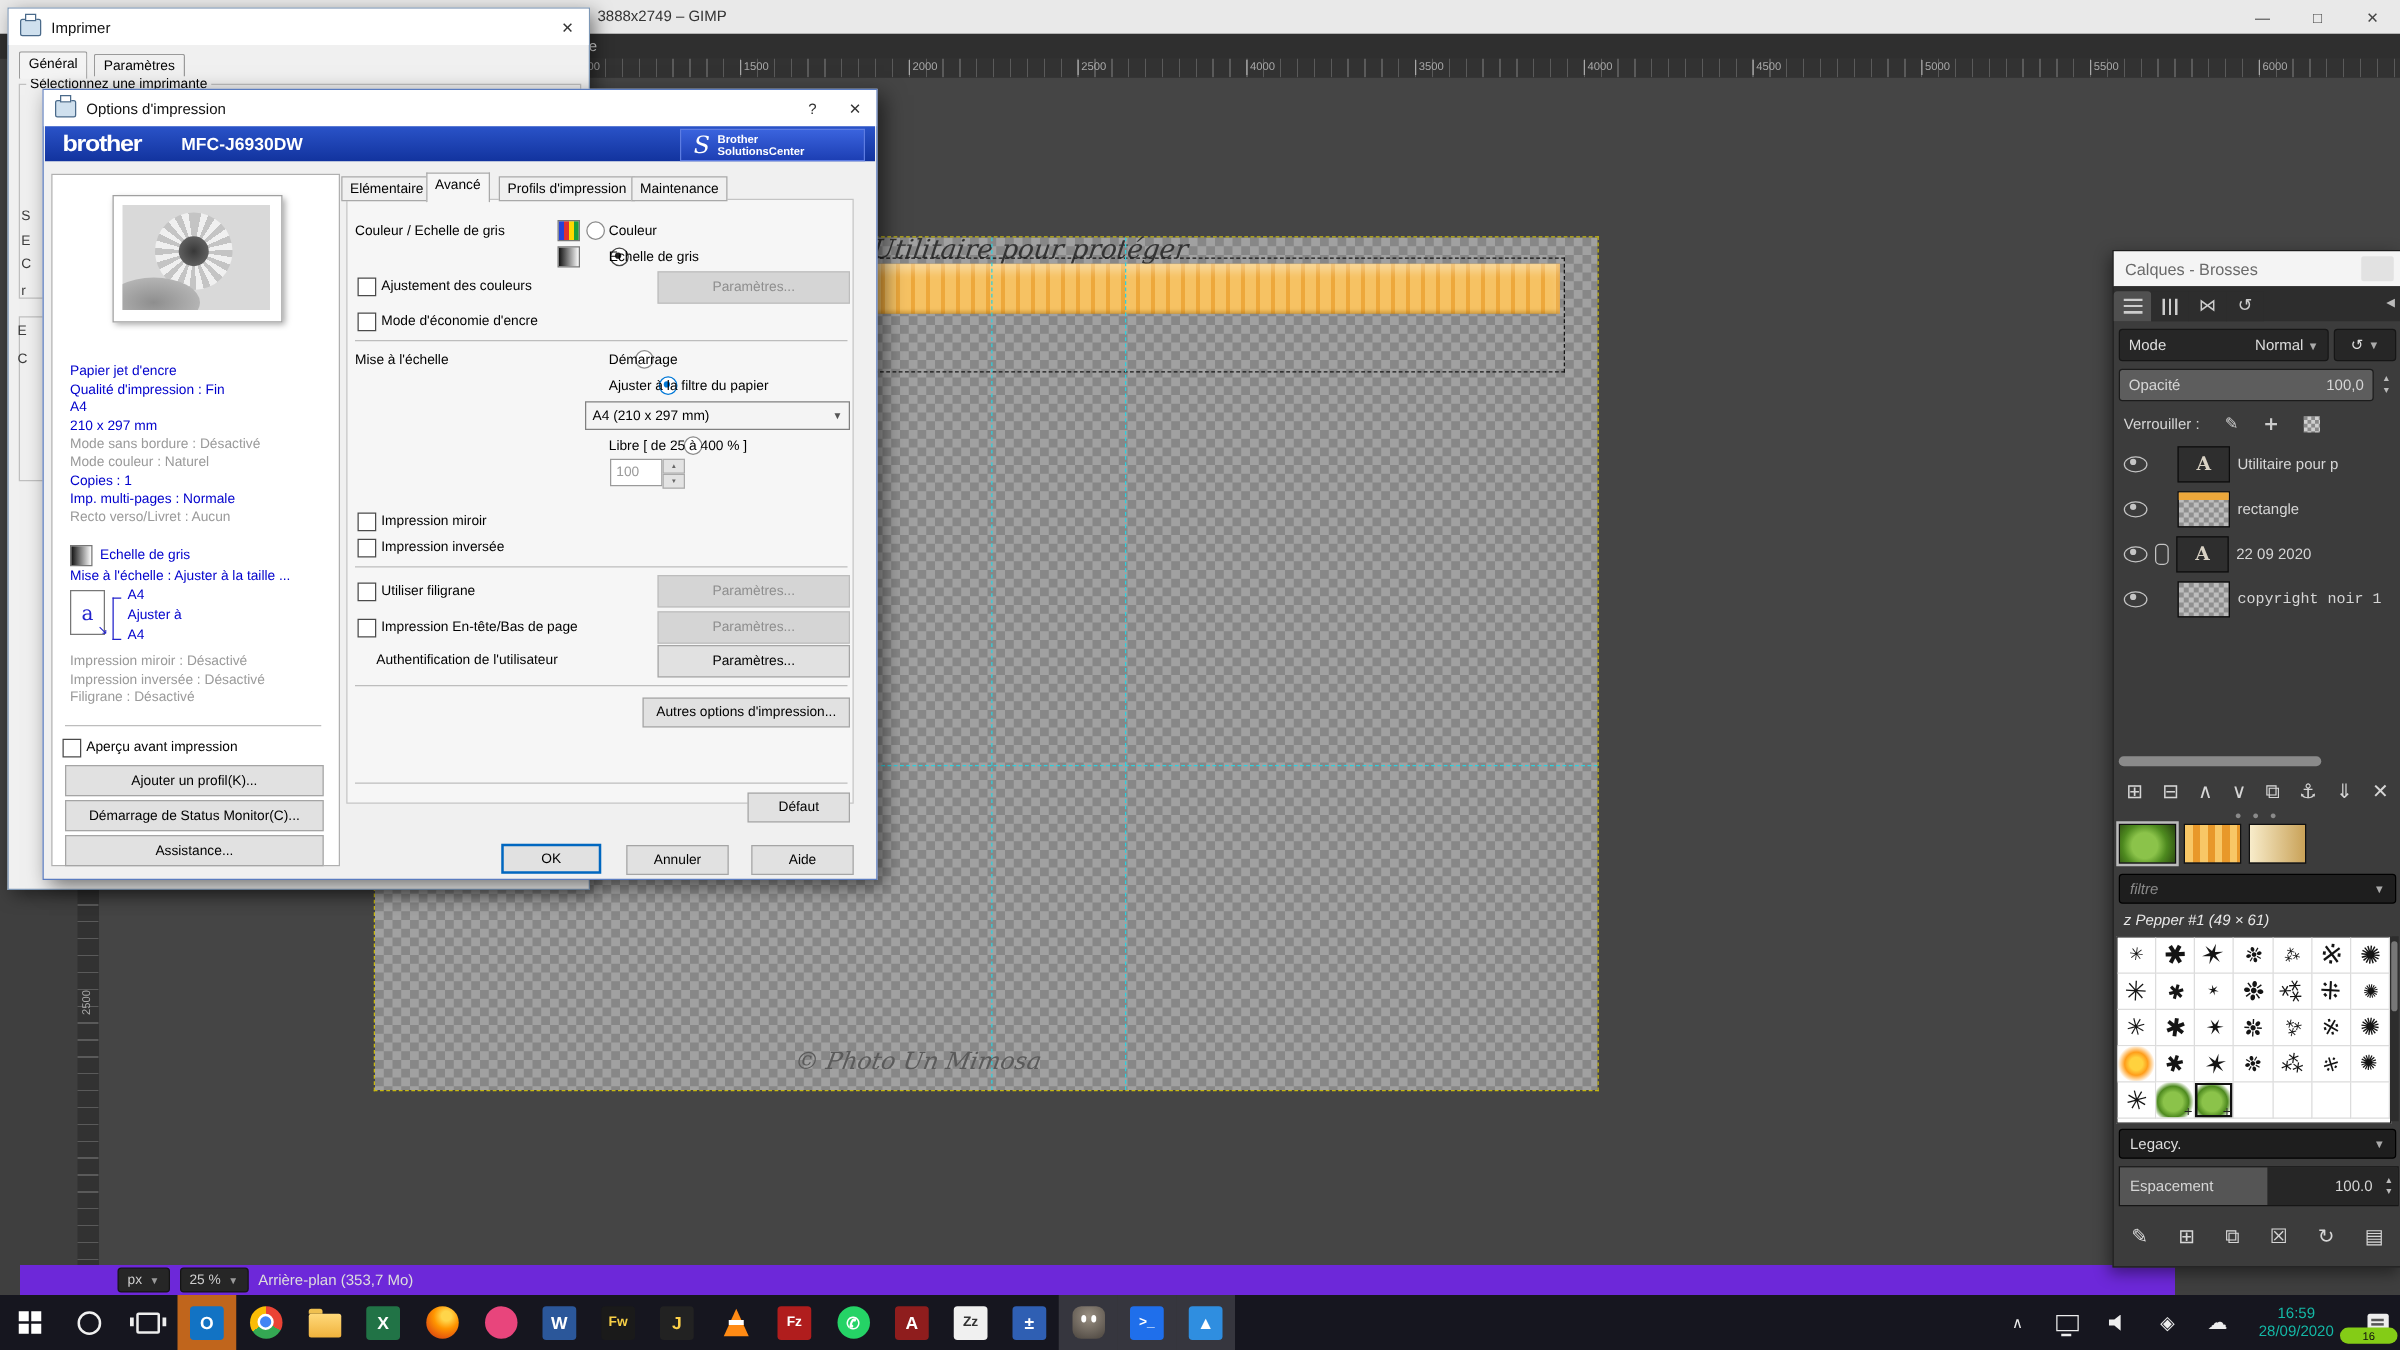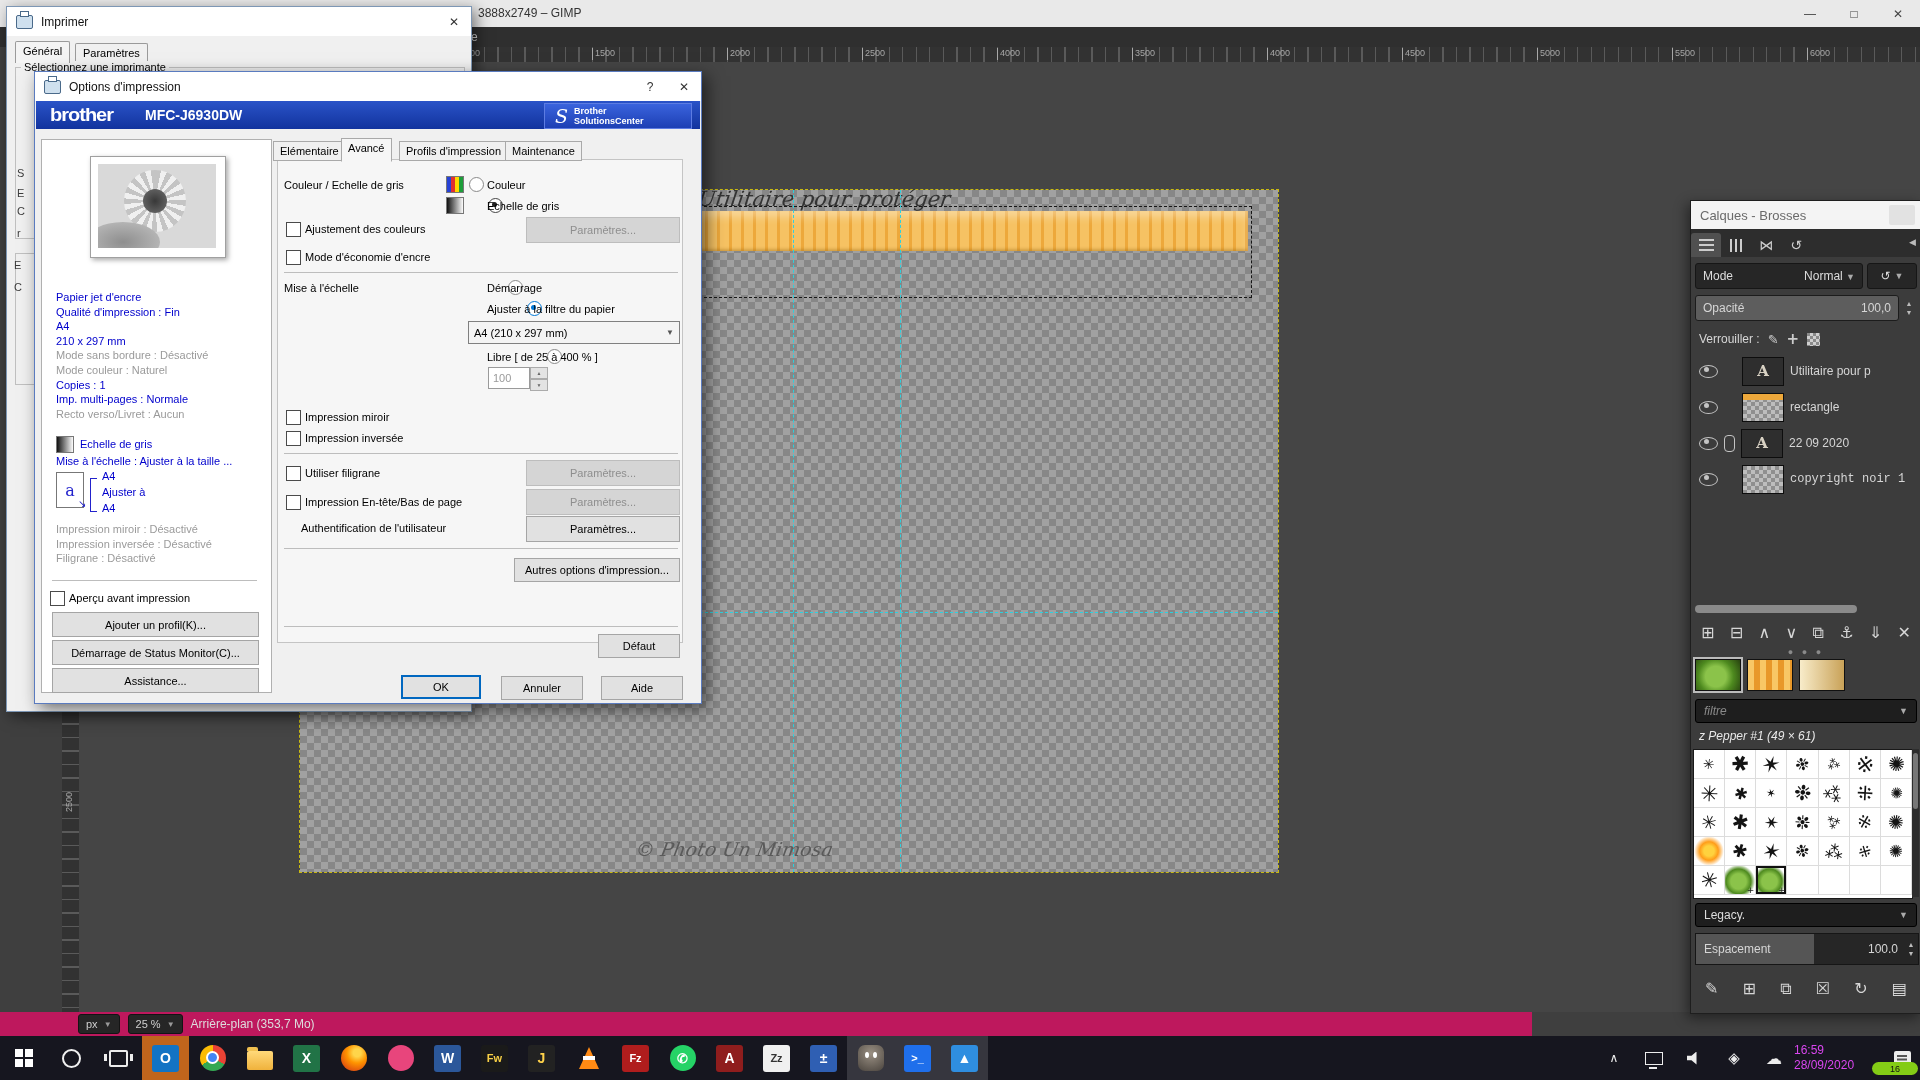--- a/index.html
+++ b/index.html
@@ -27,21 +27,21 @@
   .script-top{position:absolute;left:398px;top:-3px;font-family:"DejaVu Serif",serif;font-style:italic;
     font-size:21px;color:#333;white-space:nowrap;transform:skewX(-8deg)}
   .sel{position:absolute;left:394px;top:16px;width:556px;height:90px;border:1px dashed #161616}
   .obar{position:absolute;left:396px;top:21px;width:552px;height:40px;
     background:repeating-linear-gradient(90deg,#f6c263 0 9px,#eda83b 9px 12px);
     box-shadow:inset 0 6px 8px rgba(255,255,255,.35), inset 0 -2px 3px rgba(140,90,0,.35)}
   .gv{position:absolute;top:0;height:682px;width:0;border-left:1px dashed #2fd0de}
   .gh{position:absolute;left:0;width:978px;height:0;border-top:1px dashed #2fd0de}
   .script-bottom{position:absolute;left:336px;top:648px;font-family:"DejaVu Serif",serif;font-style:italic;
     font-size:19px;color:#5a5a5a;white-space:nowrap;transform:skewX(-10deg)}
-  .g-status{left:0;top:1012px;width:1532px;height:24px;background:#be185d;display:flex;align-items:center;color:#ddd}
+  .g-status{left:16px;top:1012px;width:1724px;height:24px;background:#6d28d9;display:flex;align-items:center;color:#ddd}
   .sb-box{background:#262626;border:1px solid #141414;border-radius:3px;color:#cfcfcf;font-size:11px;
     display:flex;align-items:center;gap:6px;padding:0 7px;height:18px;margin-right:8px}
   .sb-box .ch{font-size:8px;color:#9a9a9a}
   .g-status .msg{font-size:12px;color:#ddd}
   
   .win{background:#f0f0f0;border:1px solid #7d97b5;box-shadow:4px 4px 14px rgba(0,0,0,.5)}
   .tbar{position:absolute;left:0;top:0;right:0;height:29px;background:#fff;display:flex;align-items:center;
     font-size:12px;color:#111}
   .tbtn{width:34px;height:29px;display:flex;align-items:center;justify-content:center;color:#333;font-size:12px}
   .prn{width:15px;height:12px;position:relative;margin:0 8px 0 9px;border:1.5px solid #4a6a8a;border-radius:2px;background:#cfe0ee}
@@ -124,21 +124,21 @@
   .ic-cols{width:12px;height:13px;background:linear-gradient(90deg,#ccc 0 2px,transparent 2px 5px,#ccc 5px 7px,transparent 7px 10px,#ccc 10px 12px)}
   .gl{color:#ccc;font-family:"DejaVu Sans",sans-serif}
   .d-col{position:absolute;right:5px;font-size:9px;color:#bbb}
   .d-mode{position:absolute;left:4px;top:62px;width:222px;height:26px;display:flex;gap:4px}
   .d-box{background:#262626;border:1px solid #161616;border-radius:3px;display:flex;align-items:center;
     font-size:12px;color:#ddd;padding:0 7px;box-sizing:border-box}
   .d-opac{position:absolute;left:4px;top:94px;width:204px;height:26px;background:#5d5d5d;border:1px solid #1c1c1c;
     border-radius:3px;display:flex;align-items:center;justify-content:space-between;font-size:12px;padding:0 7px;box-sizing:border-box}
   .d-opspin{position:absolute;left:210px;top:94px;width:16px;height:26px;display:flex;flex-direction:column;
     align-items:center;justify-content:center;font-size:7px;color:#bbb;gap:2px}
-  .d-lock{position:absolute;left:8px;top:128px;width:214px;height:20px;display:flex;align-items:center;gap:8px;font-size:12px}
+  .d-lock{position:absolute;left:8px;top:128px;width:214px;height:20px;display:flex;align-items:center;gap:20px;font-size:12px}
   .chk13{width:13px;height:13px;background:repeating-conic-gradient(#cfcfcf 0% 25%,#8a8a8a 0% 50%) 0 0/6px 6px;display:inline-block}
   .d-layers{position:absolute;left:0;top:152px;width:230px}
   .d-lrow{height:36px;display:flex;align-items:center;padding-left:8px;box-sizing:border-box;gap:6px;font-size:12px}
   .eye{width:17px;height:11px;border:1.5px solid #c4c4c4;border-radius:55%;position:relative;flex:none}
   .eye::after{content:'';position:absolute;left:4px;top:1px;width:5px;height:5px;border-radius:50%;background:#c4c4c4}
   .chain{width:9px;height:15px;border:1.5px solid #c4c4c4;border-radius:4px;flex:none}
   .chsp{width:12px;flex:none}
   .th{width:40px;height:27px;border:1px solid #0d0d0d;background:#2e2e2e;color:#d9d2c4;flex:none;
     display:flex;align-items:center;justify-content:center;font:bold 15px "DejaVu Serif",serif;position:relative}
   .th.checker,.th.checker-orange{background:repeating-conic-gradient(#bdbdbd 0% 25%,#8f8f8f 0% 50%) 0 0/8px 8px}
@@ -209,21 +209,21 @@
     border-bottom:22px solid #ff8a14;position:relative}
   .i-vlc::after{content:'';position:absolute;left:-6px;top:9px;width:12px;height:4px;background:#fff}
   .i-gimp{width:26px;height:26px;border-radius:7px;background:radial-gradient(circle at 50% 32%,#9a9083,#4a443e);position:relative}
   .i-gimp::after{content:'';position:absolute;left:7px;top:7px;width:4px;height:6px;background:#fff;border-radius:50%;
     box-shadow:8px 0 #fff}
   .tray{margin-left:auto;display:flex;align-items:center;height:44px}
   .tr-item{width:40px;height:44px;display:flex;align-items:center;justify-content:center;color:#ededed;position:relative}
   .net{width:16px;height:11px;border:1.5px solid #ededed;position:relative}
   .net::after{content:'';position:absolute;left:3px;bottom:-5px;width:8px;height:2px;background:#ededed}
   .spk{width:14px;height:13px;background:#ededed;clip-path:polygon(0 32%,32% 32%,68% 0,68% 100%,32% 68%,0 68%)}
-  .clock{width:86px;text-align:left;color:#d946ef;font-size:12px;line-height:15px;padding-right:4px}
+  .clock{width:86px;text-align:center;color:#14b8a6;font-size:12px;line-height:15px;padding-right:4px}
   .notif{width:17px;height:14px;background:#ededed;border-radius:2px;position:relative}
   .notif::before{content:'';position:absolute;left:3px;top:4px;width:10px;height:1.5px;background:#555;box-shadow:0 3.5px #555}
   .badge{position:absolute;right:2px;bottom:5px;min-width:14px;height:13px;background:#84cc16;border-radius:7px;
     color:#111;font-size:9px;display:flex;align-items:center;justify-content:center;padding:0 16px}
 </style>
 </head>
 <body>
 
 <div class="a g-title">
   <span class="txt">3888x2749 – GIMP</span>

